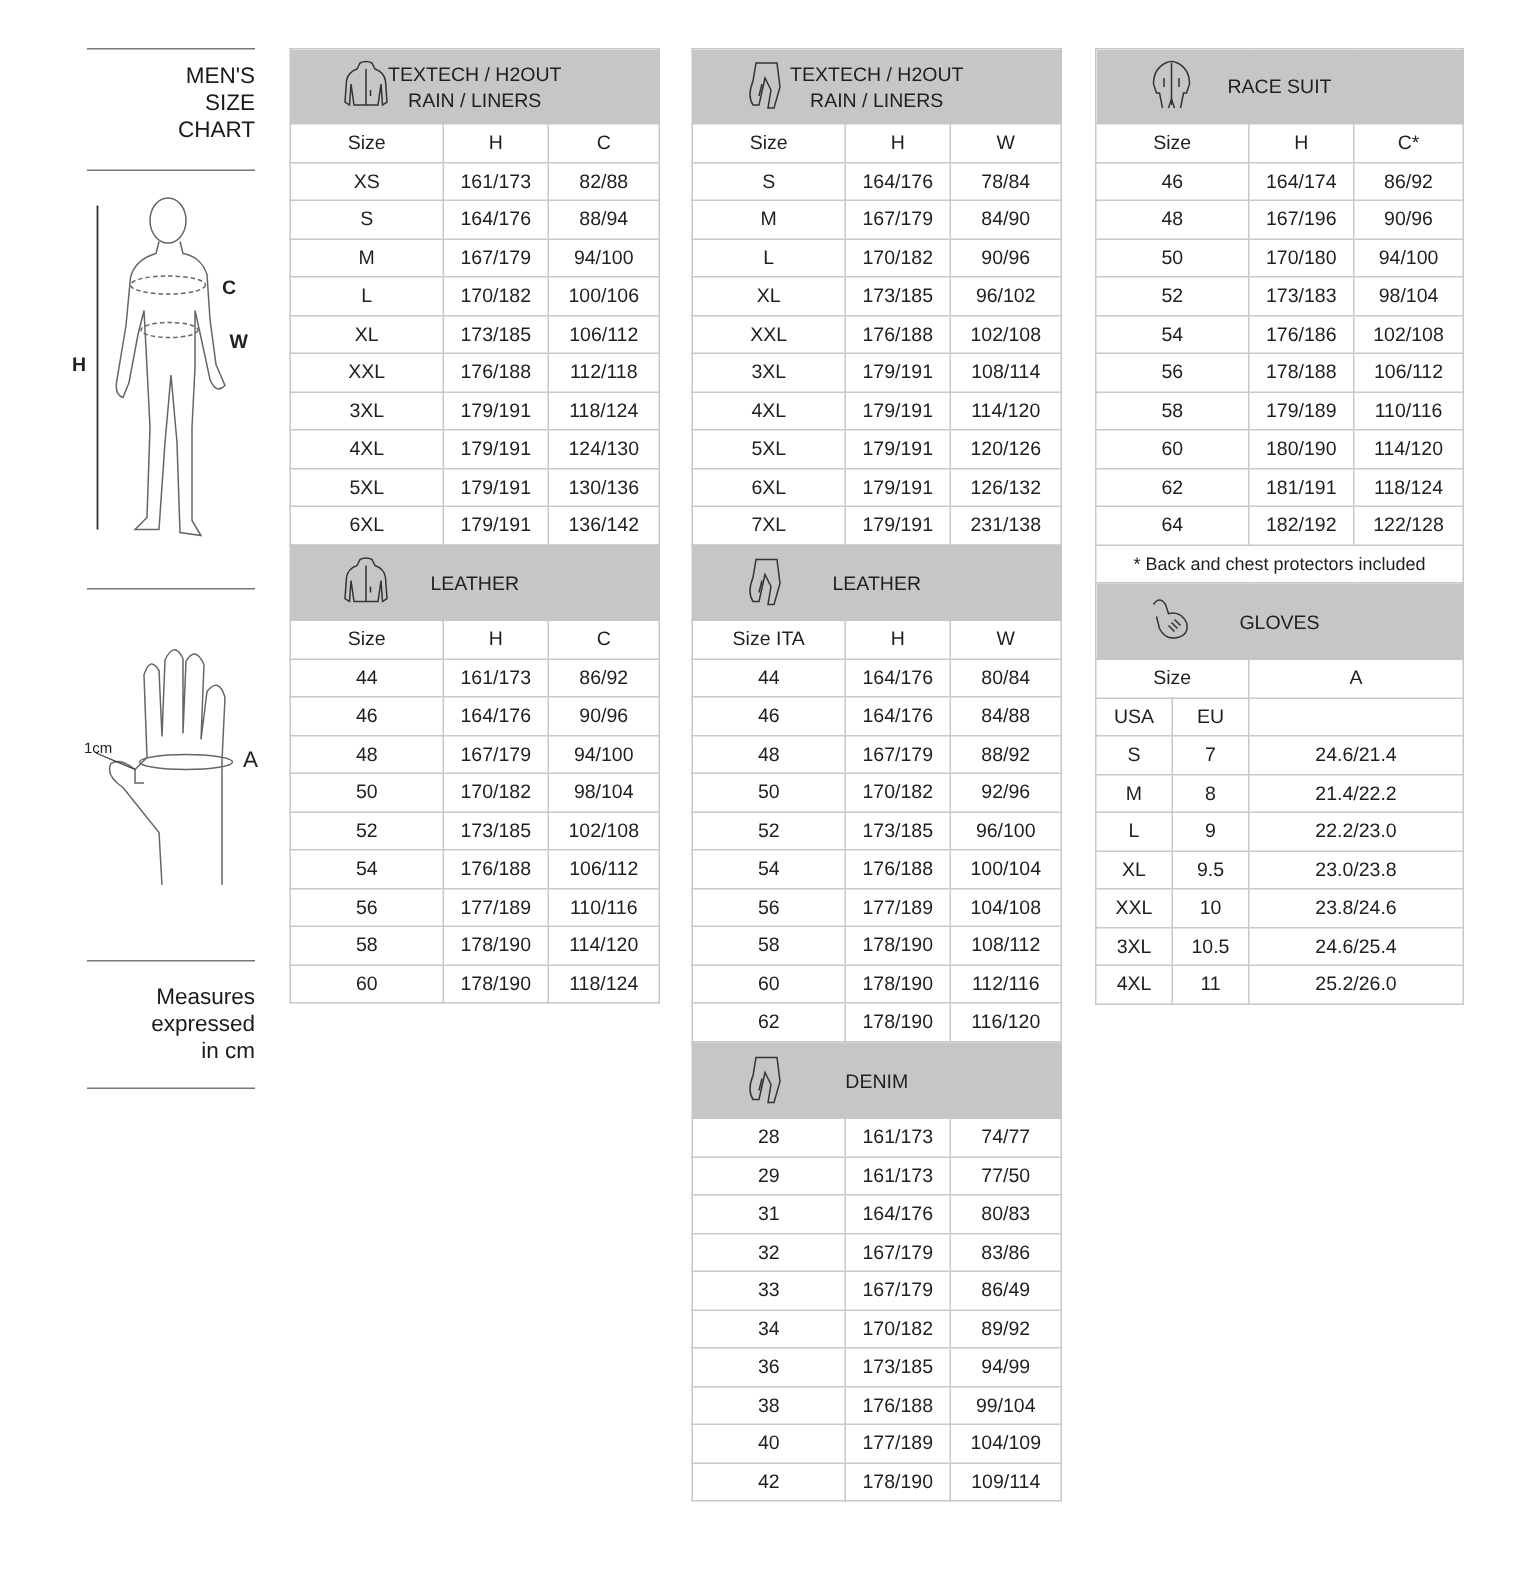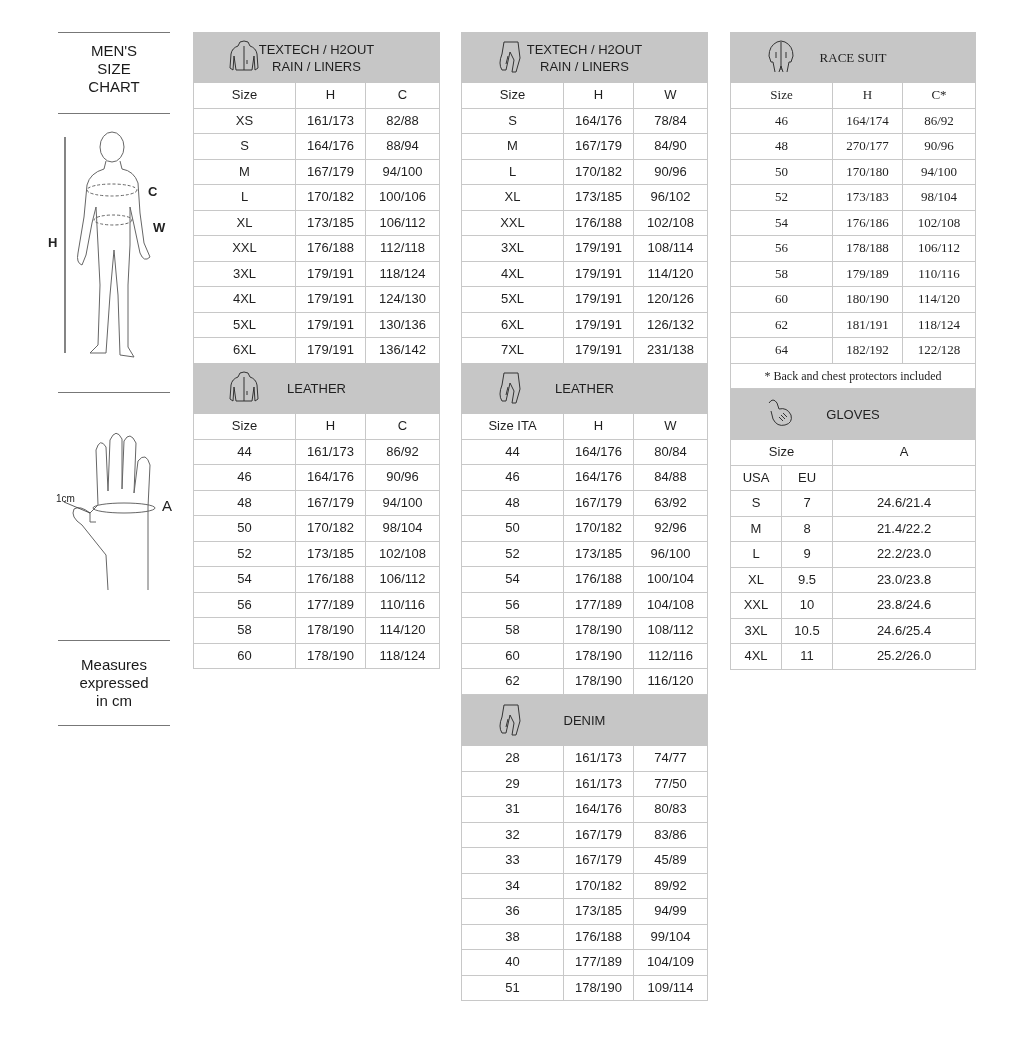--- a/index.html
+++ b/index.html
@@ -1,17 +1,17 @@
 <!DOCTYPE html>
 <html><head>
 <meta charset="utf-8">
 <style>
   html, body { margin: 0; padding: 0; background: #ffffff; }
   body { width: 1024px; height: 1058px; position: relative; font-family: "Liberation Sans", sans-serif; color: #1a1a1a; overflow: hidden; }
-  .side { position: absolute; left: 58px; width: 112px; text-align: center; }
+  .side { position: absolute; left: 58px; width: 112px; text-align: right; }
   .rule { position: absolute; left: 58px; width: 112px; height: 0; border-top: 1.5px solid #777; }
   .side-title { top: 42px; font-size: 15px; line-height: 18px; font-weight: 500; }
   .side-note { top: 656px; font-size: 15px; line-height: 18px; }
   .fig { position: absolute; }
   .tbl { position: absolute; border-collapse: collapse; table-layout: fixed; }
   .tbl td { border: 1px solid #c8c8c8; height: 24.5px; padding: 0; text-align: center; font-size: 13px; line-height: 24px; color: #1f1f1f; }
   .tbl tr.hdr td { background: #c6c6c6; border-color: #c6c6c6; height: 49px; font-size: 13px; line-height: 17px; position: relative; }
   .hdr .hicon { position: absolute; left: 34px; top: 7px; }
   .hdr .htitle { display: inline-block; }
   .note td { font-size: 12px; }
@@ -335,21 +335,21 @@
         <td>80/84</td>
       </tr>
       <tr>
         <td>46</td>
         <td>164/176</td>
         <td>84/88</td>
       </tr>
       <tr>
         <td>48</td>
         <td>167/179</td>
-        <td>63/92</td>
+        <td>88/92</td>
       </tr>
       <tr>
         <td>50</td>
         <td>170/182</td>
         <td>92/96</td>
       </tr>
       <tr>
         <td>52</td>
         <td>173/185</td>
         <td>96/100</td>
@@ -415,21 +415,21 @@
         <td>80/83</td>
       </tr>
       <tr>
         <td>32</td>
         <td>167/179</td>
         <td>83/86</td>
       </tr>
       <tr>
         <td>33</td>
         <td>167/179</td>
-        <td>45/89</td>
+        <td>86/49</td>
       </tr>
       <tr>
         <td>34</td>
         <td>170/182</td>
         <td>89/92</td>
       </tr>
       <tr>
         <td>36</td>
         <td>173/185</td>
         <td>94/99</td>
@@ -438,28 +438,28 @@
         <td>38</td>
         <td>176/188</td>
         <td>99/104</td>
       </tr>
       <tr>
         <td>40</td>
         <td>177/189</td>
         <td>104/109</td>
       </tr>
       <tr>
-        <td>51</td>
+        <td>42</td>
         <td>178/190</td>
         <td>109/114</td>
       </tr>
     </tbody>
 </table>
 
-<table class="tbl" style="left:730px;top:32px;width:245px;font-family:Liberation Serif, serif;">
+<table class="tbl" style="left:730px;top:32px;width:245px;">
   <colgroup>
       <col style="width:102px">
       <col style="width:70px">
       <col style="width:73px">
     </colgroup>
   <tbody>
       <tr class="hdr">
         <td colspan="3">
     <svg class="hicon" width="32" height="34" viewBox="0 0 32 34">
             <use href="#ico-suit"></use>
@@ -474,21 +474,21 @@
         <td>H</td>
         <td>C*</td>
       </tr>
       <tr>
         <td>46</td>
         <td>164/174</td>
         <td>86/92</td>
       </tr>
       <tr>
         <td>48</td>
-        <td>270/177</td>
+        <td>167/196</td>
         <td>90/96</td>
       </tr>
       <tr>
         <td>50</td>
         <td>170/180</td>
         <td>94/100</td>
       </tr>
       <tr>
         <td>52</td>
         <td>173/183</td>

